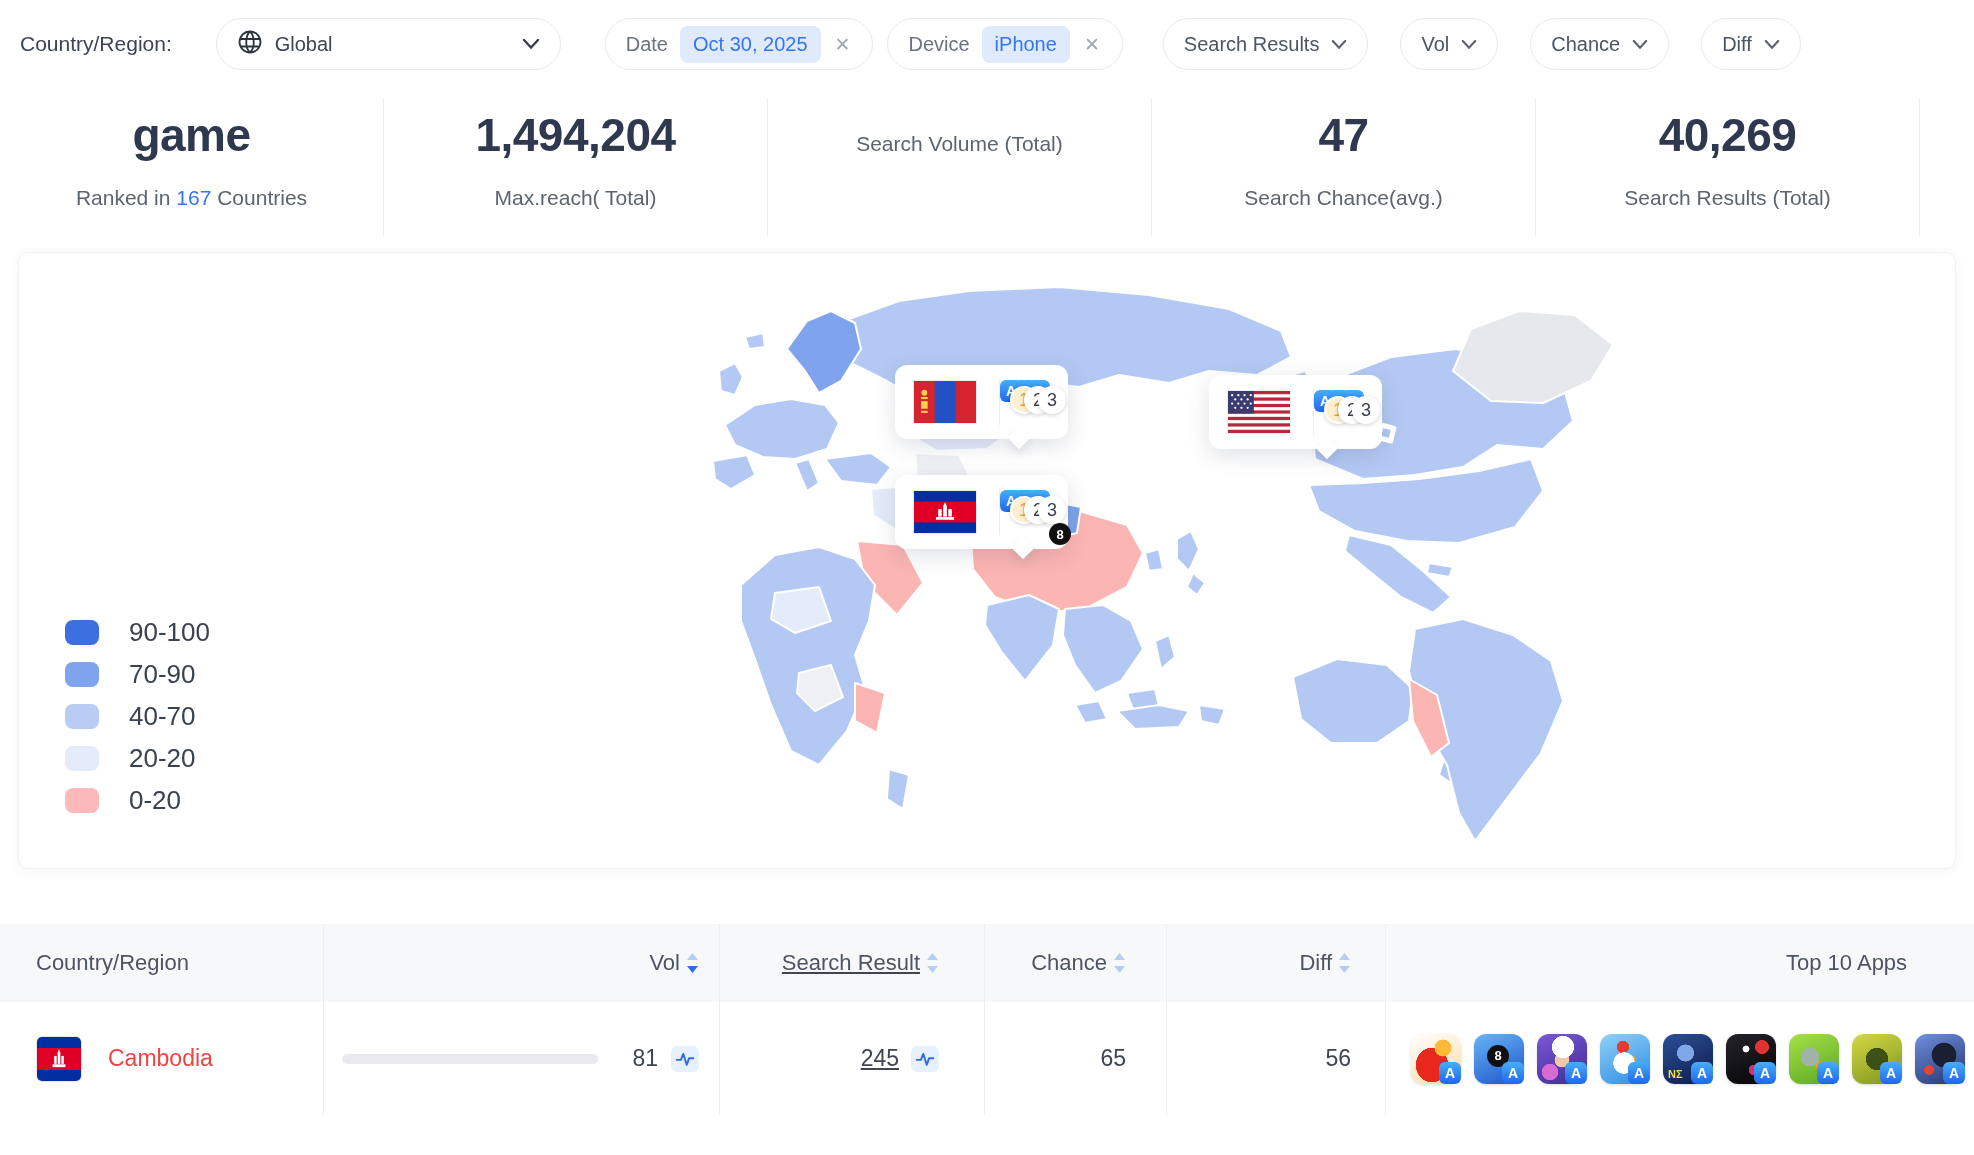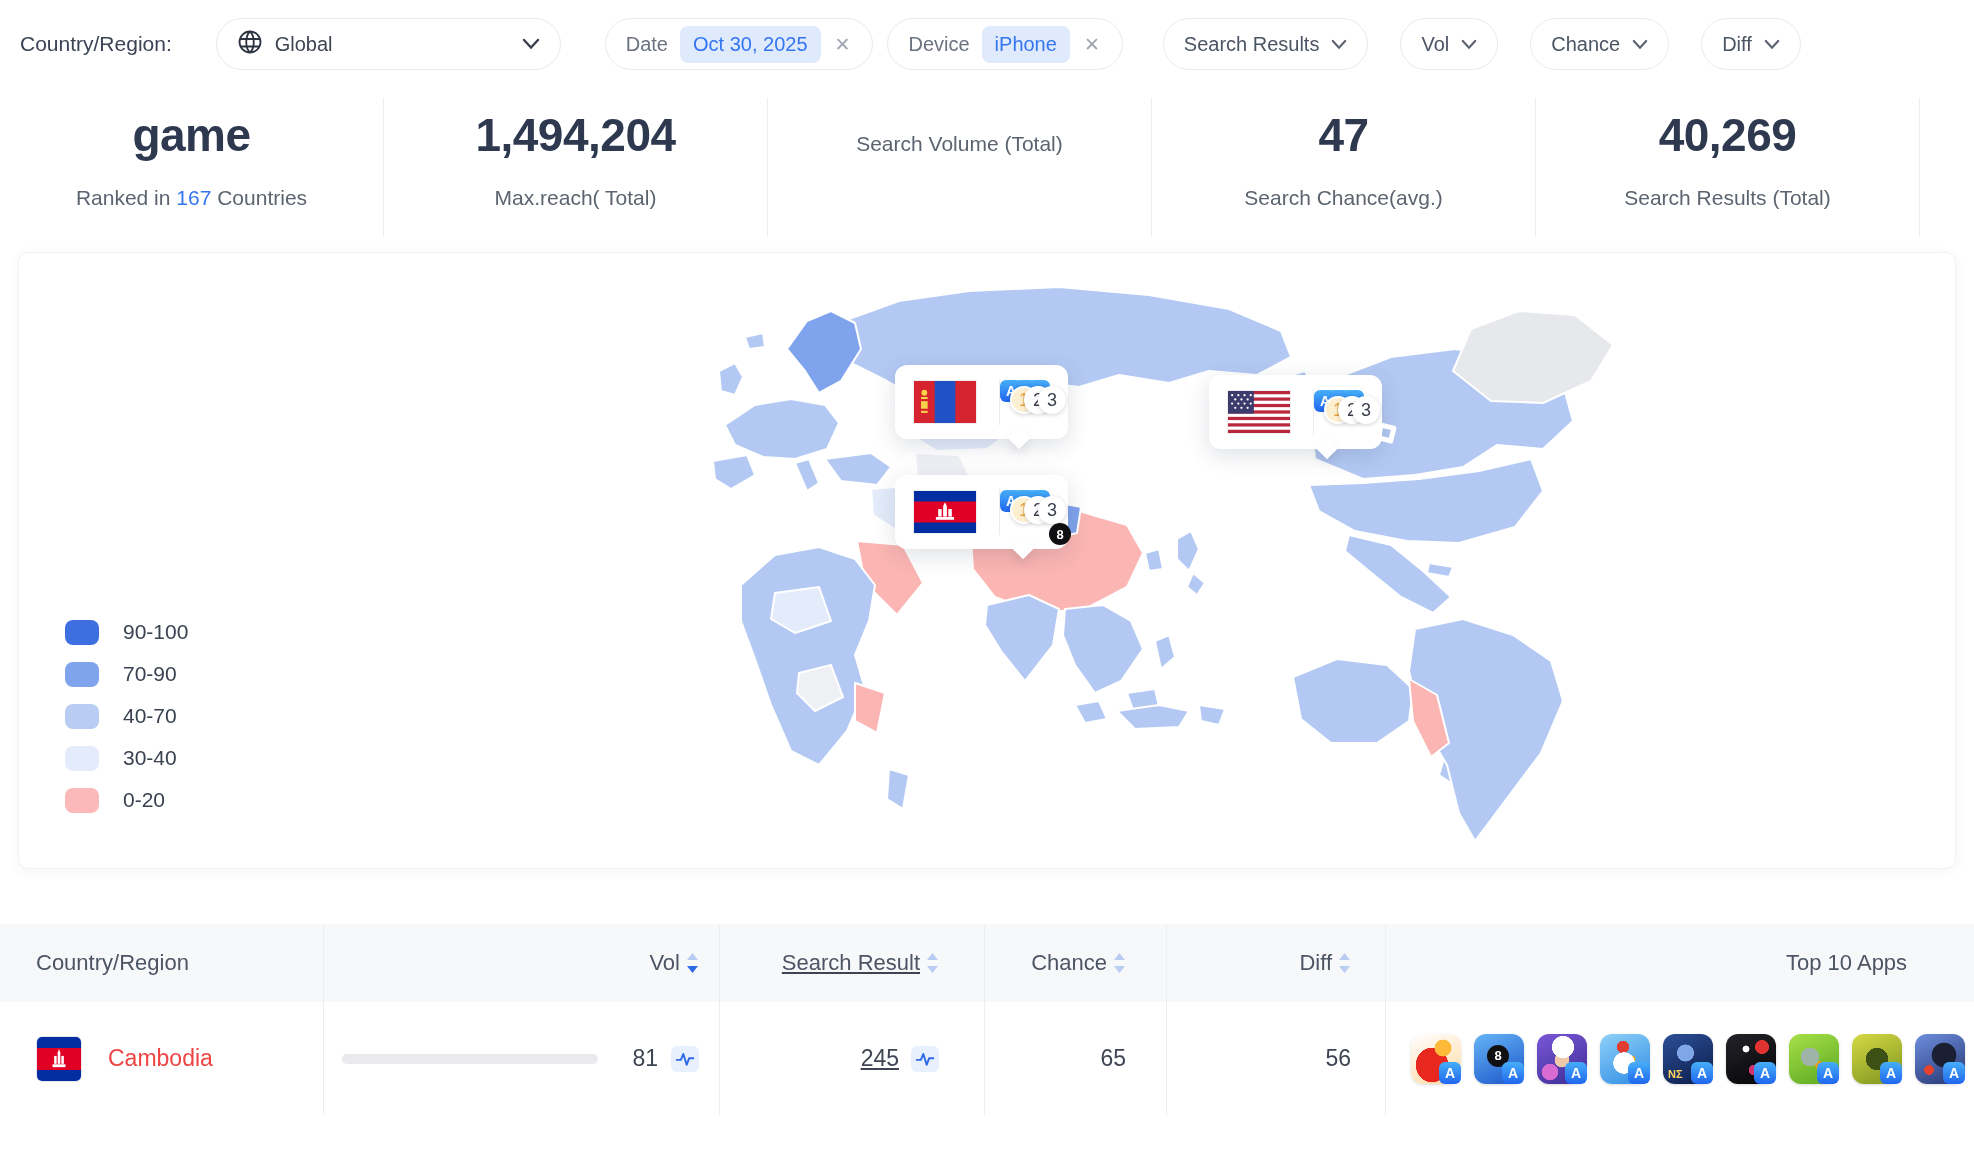--- a/index.html
+++ b/index.html
@@ -27,21 +27,21 @@
   .stat-label .hl { color:#3576f0; }
 
   
   .map-card { position:relative; margin:16px 18px 0 18px; width:1938px; height:617px; background:#fff;
               border:1px solid #f1f2f6; border-radius:10px; box-shadow:0 2px 12px rgba(40,60,100,.05); overflow:hidden; }
   .map-svg { position:absolute; left:0; top:0; }
 
   .legend { position:absolute; left:46px; top:358px; }
   .legend-item { display:flex; align-items:center; height:42px; }
   .legend-swatch { width:34px; height:25px; border-radius:8px; }
-  .legend-text { margin-left:24px; font-size:21px; color:#3a4150; }
+  .legend-text { margin-left:30px; font-size:26px; color:#3a4150; }
 
   .map-tooltip { position:absolute; background:#fff; border-radius:12px; box-shadow:0 6px 22px rgba(50,60,90,.16);
                  display:flex; align-items:center; padding:14px 18px; gap:16px; }
   .map-tooltip .flag-box { width:64px; height:44px; border:1px solid #eee; }
   .map-tooltip .flag-box svg { width:100%; height:100%; display:block; }
   .tt-divider { width:1px; height:46px; background:#ececf0; margin:0 6px; }
   .tt-apps { display:flex; gap:14px; }
   .tt-app { position:relative; }
   .tooltip-arrow { position:absolute; bottom:-7px; width:16px; height:16px; background:#fff; transform:rotate(45deg);
                    box-shadow:4px 4px 10px rgba(50,60,90,.10); }
@@ -253,21 +253,21 @@
       <div class="legend-item">
         <span class="legend-swatch" style="background: rgb(127, 163, 236);"></span>
         <span class="legend-text">70-90</span>
       </div>
       <div class="legend-item">
         <span class="legend-swatch" style="background: rgb(185, 205, 244);"></span>
         <span class="legend-text">40-70</span>
       </div>
       <div class="legend-item">
         <span class="legend-swatch" style="background: rgb(228, 236, 251);"></span>
-        <span class="legend-text">30-40</span>
+        <span class="legend-text">20-20</span>
       </div>
       <div class="legend-item">
         <span class="legend-swatch" style="background: rgb(251, 185, 185);"></span>
         <span class="legend-text">0-20</span>
       </div>
     </div>
   <div id="map-tooltips">
       <div class="map-tooltip tooltip-0">
         <span class="flag-box">
           <svg viewBox="0 0 30 20" preserveAspectRatio="none">

